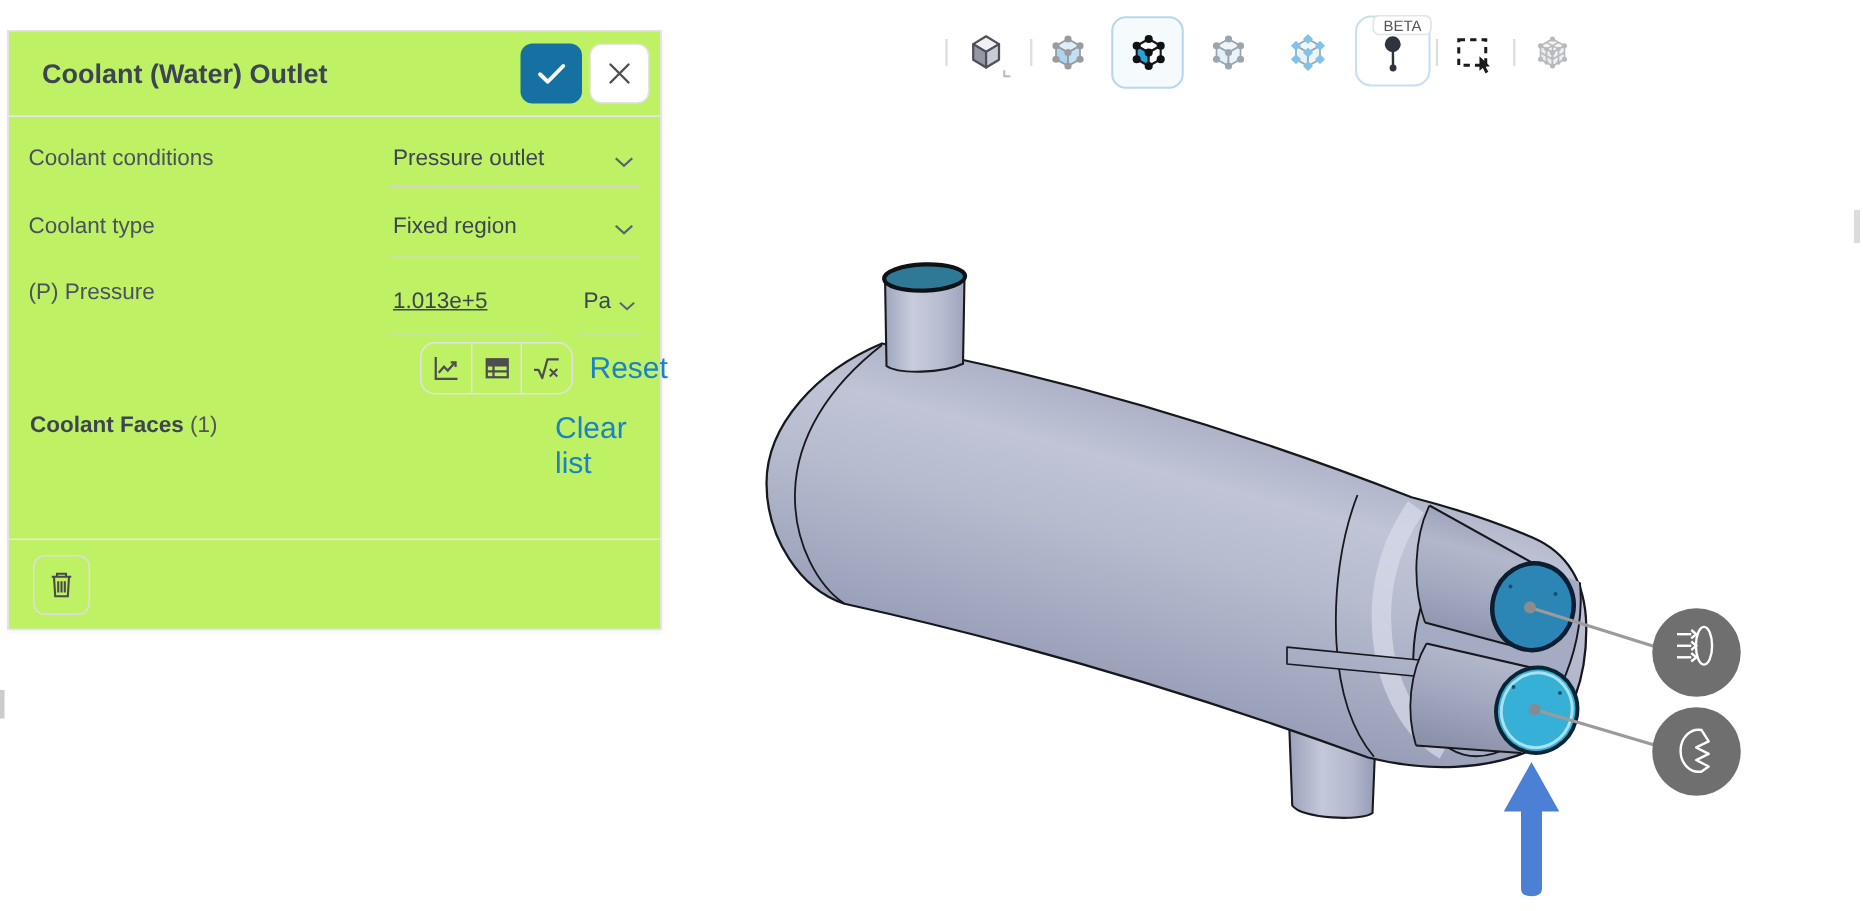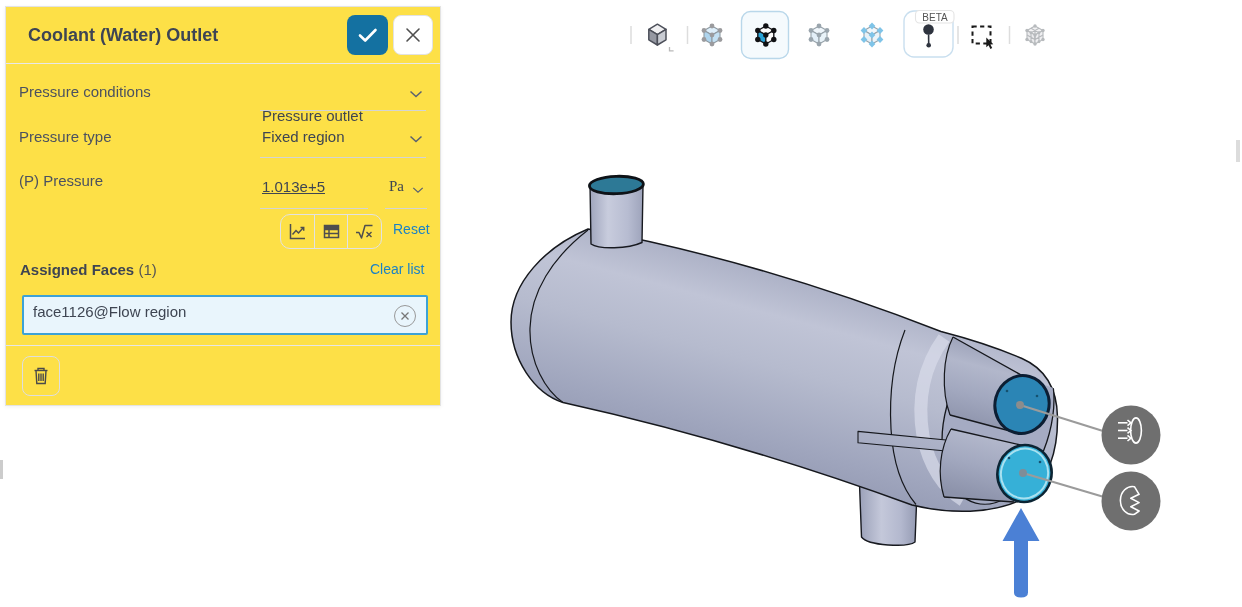--- a/index.html
+++ b/index.html
@@ -1,26 +1,26 @@
 <!DOCTYPE html>
 <html><head>
 <meta charset="utf-8">
 <style>
   html,body{margin:0;padding:0;}
   body{width:1242px;height:607px;background:#fff;font-family:"Liberation Sans",sans-serif;overflow:hidden;position:relative;}
-  .panel{position:absolute;left:5px;top:6px;width:434px;height:398px;background:#fde047;border:1px solid #e3e3e3;box-shadow:0 1px 4px rgba(0,0,0,.06);}
+  .panel{position:absolute;left:5px;top:20px;width:434px;height:398px;background:#bef264;border:1px solid #e3e3e3;box-shadow:0 1px 4px rgba(0,0,0,.06);}
   .hdr{position:absolute;left:0;top:0;width:100%;height:56px;border-bottom:1px solid #e8e8e8;}
   .title{position:absolute;left:22px;top:17.5px;font-size:18px;font-weight:bold;color:#3d4454;}
   .btn-ok{position:absolute;left:341px;top:8px;width:41px;height:40px;border-radius:8px;background:#1471a1;}
   .btn-x{position:absolute;left:387px;top:8px;width:38px;height:38px;border-radius:8px;background:#fff;border:1px solid #e2e2e2;}
   .lbl{position:absolute;font-size:15px;color:#4b5160;}
   .val{position:absolute;font-size:15px;color:#3e4552;}
   .uline{position:absolute;height:1px;background:#d4d4d4;}
   .chev{position:absolute;width:12px;height:8px;}
-  .blue{color:#1b82c5;font-size:14px;position:absolute;}
+  .blue{color:#1b82c5;font-size:20px;position:absolute;}
   .grp{position:absolute;left:274px;top:207px;width:100px;height:33px;border:1px solid #e2e2e2;border-radius:10px;display:flex;}
   .grp .cell{flex:1;display:flex;align-items:center;justify-content:center;}
   .grp .cell + .cell{border-left:1px solid #e2e2e2;}
   .facebox{position:absolute;left:16px;top:288px;width:402px;height:36px;border:2px solid #3da2d6;background:#e9f5fc;border-radius:2px;}
   .facebox span{position:absolute;left:9px;top:6px;font-size:15px;color:#3e4552;}
   .fx{position:absolute;right:10px;top:8px;width:20px;height:20px;border:1px solid #999;border-radius:50%;}
   .divider{position:absolute;left:0px;top:338px;width:100%;height:1px;background:#e6e6e6;}
   .btn-trash{position:absolute;left:16px;top:349px;width:36px;height:38px;border:1px solid #dedede;border-radius:8px;}
   .sidebar-nub{position:absolute;left:0;top:460px;width:3px;height:19px;background:#ccc;}
   .rs{position:absolute;right:2px;top:140px;width:4px;height:22px;background:#dcdcdc;}
@@ -259,38 +259,38 @@
           <path d="M13 20.5l5.2 5L28.5 15" stroke="#fff" stroke-width="2.6" fill="none" stroke-linecap="round" stroke-linejoin="round"></path>
         </svg>
     </div>
     <div class="btn-x">
       <svg width="38" height="38" viewBox="0 0 38 38">
           <path d="M13 13l12 12M25 13l-12 12" stroke="#4f4f4f" stroke-width="1.6" fill="none" stroke-linecap="round"></path>
         </svg>
     </div>
   </div>
 
-  <div class="lbl" style="left:13px;top:76px;">Pressure conditions</div>
-  <div class="val" style="left:256px;top:76px;margin-top:24px;">Pressure outlet</div>
+  <div class="lbl" style="left:13px;top:76px;">Coolant conditions</div>
+  <div class="val" style="left:256px;top:76px;">Pressure outlet</div>
   <svg class="chev" style="left:403px;top:83px;width:14px;" viewBox="0 0 14 8">
       <path d="M1.5 1.5L7 6.5l5.5-5" stroke="#5a6170" stroke-width="1.5" fill="none"></path>
     </svg>
   <div class="uline" style="left:254px;top:103px;width:166px;"></div>
 
-  <div class="lbl" style="left:13px;top:121px;">Pressure type</div>
+  <div class="lbl" style="left:13px;top:121px;">Coolant type</div>
   <div class="val" style="left:256px;top:121px;">Fixed region</div>
   <svg class="chev" style="left:403px;top:128px;width:14px;" viewBox="0 0 14 8">
       <path d="M1.5 1.5L7 6.5l5.5-5" stroke="#5a6170" stroke-width="1.5" fill="none"></path>
     </svg>
   <div class="uline" style="left:254px;top:150px;width:166px;"></div>
 
   <div class="lbl" style="left:13px;top:165px;">(P) Pressure</div>
   <div class="val" style="left:256px;top:171px;text-decoration:underline;">1.013e+5</div>
   <div class="uline" style="left:254px;top:201px;width:108px;"></div>
-  <div class="val" style="left:383px;top:171px;font-family:Liberation Serif, serif;">Pa</div>
+  <div class="val" style="left:383px;top:171px;">Pa</div>
   <svg class="chev" style="left:406px;top:179px;width:12px;" viewBox="0 0 14 8">
       <path d="M1.5 1.5L7 6.5l5.5-5" stroke="#5a6170" stroke-width="1.5" fill="none"></path>
     </svg>
   <div class="uline" style="left:379px;top:201px;width:42px;"></div>
 
   <div class="grp">
     <div class="cell">
       <svg width="17" height="17" viewBox="0 0 17 17">
           <path d="M1.5 1v14.5H16" stroke="#4e4e4e" stroke-width="1.5" fill="none"></path>
           <path d="M3.5 11.5l3.5-4 2.5 2.5 4.5-5" stroke="#4e4e4e" stroke-width="1.5" fill="none"></path>
@@ -306,31 +306,23 @@
     </div>
     <div class="cell">
       <svg width="19" height="16" viewBox="0 0 19 16">
           <path d="M1 8.5h3l2.5 5.5L10 1.5h7.5" stroke="#4e4e4e" stroke-width="1.5" fill="none" stroke-linejoin="round"></path>
           <path d="M11.5 8l5 5M16.5 8l-5 5" stroke="#4e4e4e" stroke-width="1.4" fill="none"></path>
         </svg>
     </div>
   </div>
   <div class="blue" style="left:387px;top:214px;">Reset</div>
 
-  <div class="lbl" style="left:14px;top:254px;color:#3e4552;"><b>Assigned Faces</b> <span style="color:#555;">(1)</span></div>
+  <div class="lbl" style="left:14px;top:254px;color:#3e4552;"><b>Coolant Faces</b> <span style="color:#555;">(1)</span></div>
   <div class="blue" style="left:364px;top:254px;">Clear list</div>
 
-  <div class="facebox">
-    <span>face1126@Flow region</span>
-    <div class="fx">
-      <svg width="20" height="20" viewBox="0 0 20 20">
-          <path d="M6.5 6.5l7 7M13.5 6.5l-7 7" stroke="#777" stroke-width="1.3"></path>
-        </svg>
-    </div>
-  </div>
 
   <div class="divider"></div>
   <div class="btn-trash">
     <svg width="36" height="38" viewBox="0 0 36 38">
         <g stroke="#4a4a4a" stroke-width="1.4" fill="none">
           <path d="M11.5 13.5h13"></path>
           <path d="M15 13.5v-2h6v2"></path>
           <path d="M13 13.5l.8 13h8.4l.8-13"></path>
           <path d="M15.8 16.5v7.5M18 16.5v7.5M20.2 16.5v7.5"></path>
         </g>

